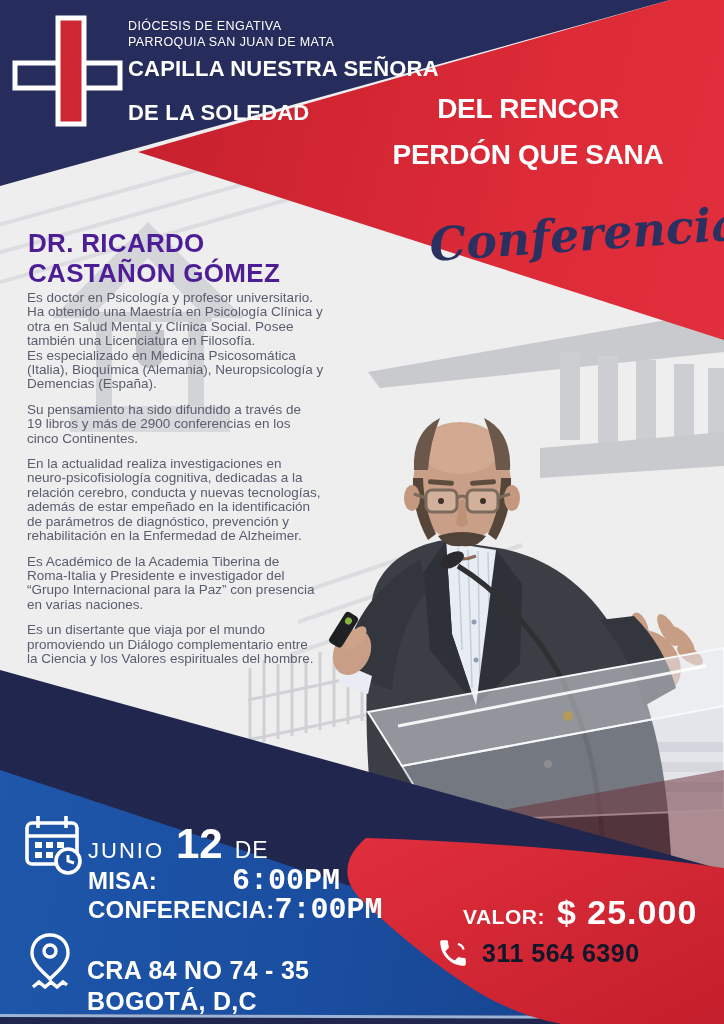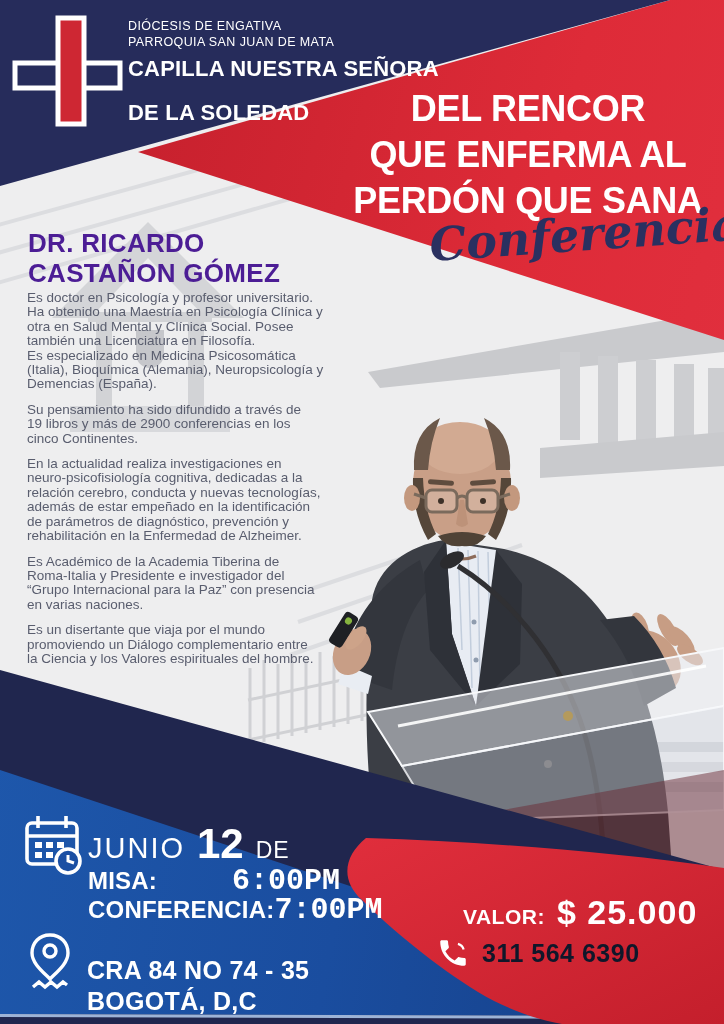--- a/index.html
+++ b/index.html
@@ -30,36 +30,36 @@
   .red-blob-svg{inset:0;z-index:11;}
 
   
   .logo{left:12px;top:8px;z-index:6;}
   .org-block{left:128px;top:18px;z-index:6;color:#fff;}
   .org-small{font-size:12.5px;letter-spacing:.4px;line-height:16px;font-weight:400;}
   .chapel{font-size:22px;font-weight:700;line-height:28px;letter-spacing:.2px;margin-top:5px;}
 
   
   .title-block{left:352px;top:86px;width:352px;z-index:6;text-align:center;
-    color:#fff;font-weight:700;font-size:36px;line-height:46px;letter-spacing:-.3px;}
+    color:#fff;font-weight:700;font-size:28px;line-height:46px;letter-spacing:-.3px;}
   .conferencia{left:430px;top:198px;width:288px;z-index:6;text-align:right;
     font-family:"DejaVu Serif",serif;font-style:italic;font-weight:700;
     font-size:46px;color:#2a3060;transform:rotate(-4deg);transform-origin:100% 80%;}
 
   
   .dr-name{left:28px;top:228px;z-index:6;color:#4c1d95;
     font-size:26px;font-weight:700;line-height:30px;letter-spacing:.3px;}
   .bio{left:27px;top:291px;width:312px;z-index:6;color:#595d6e;
     font-size:13.5px;line-height:14.4px;}
   .bio p{margin:0 0 11px 0;white-space:pre-line;}
 
   
   .cal-icon{left:24px;top:813px;z-index:12;}
   .date-row{left:88px;top:820px;z-index:12;color:#fff;display:flex;align-items:baseline;gap:12px;white-space:nowrap;}
-  .d-month{font-size:29px;font-weight:400;letter-spacing:2px;}
+  .d-month{font-size:22px;font-weight:400;letter-spacing:2px;}
   .d-day{font-size:42px;font-weight:700;letter-spacing:0;}
   .d-de{font-size:23px;font-weight:400;letter-spacing:1px;}
   .d-year{font-size:42px;font-weight:700;}
   .times{left:88px;top:864px;width:252px;z-index:12;color:#fff;}
   .times .row{display:flex;justify-content:space-between;align-items:baseline;height:29px;}
   .t-label{font-size:24px;font-weight:700;letter-spacing:.2px;}
   .t-time{font-size:30px;font-weight:700;font-family:Liberation Mono, monospace;}
   .pin-icon{left:28px;top:932px;z-index:12;}
   .address{left:87px;top:955px;z-index:12;color:#fff;
     font-size:25px;font-weight:700;line-height:31px;letter-spacing:.3px;}
@@ -211,21 +211,20 @@
   </svg>
   <div class="abs org-block">
     <div class="org-small">DIÓCESIS DE ENGATIVA</div>
     <div class="org-small">PARROQUIA SAN JUAN DE MATA</div>
     <div class="chapel">CAPILLA NUESTRA SEÑORA</div>
     <div class="chapel" style="margin-top:16px;">DE LA SOLEDAD</div>
   </div>
 
   <div class="abs title-block">
     <div>DEL RENCOR</div>
-    <div>QUE ENFERMA AL</div>
     <div>PERDÓN QUE SANA</div>
   </div>
   <div class="abs conferencia">Conferencia</div>
 
   <div class="abs dr-name">
     <div>DR. RICARDO</div>
     <div>CASTAÑON GÓMEZ</div>
   </div>
   <div class="abs bio">
     <p>Es doctor en Psicología y profesor universitario.

